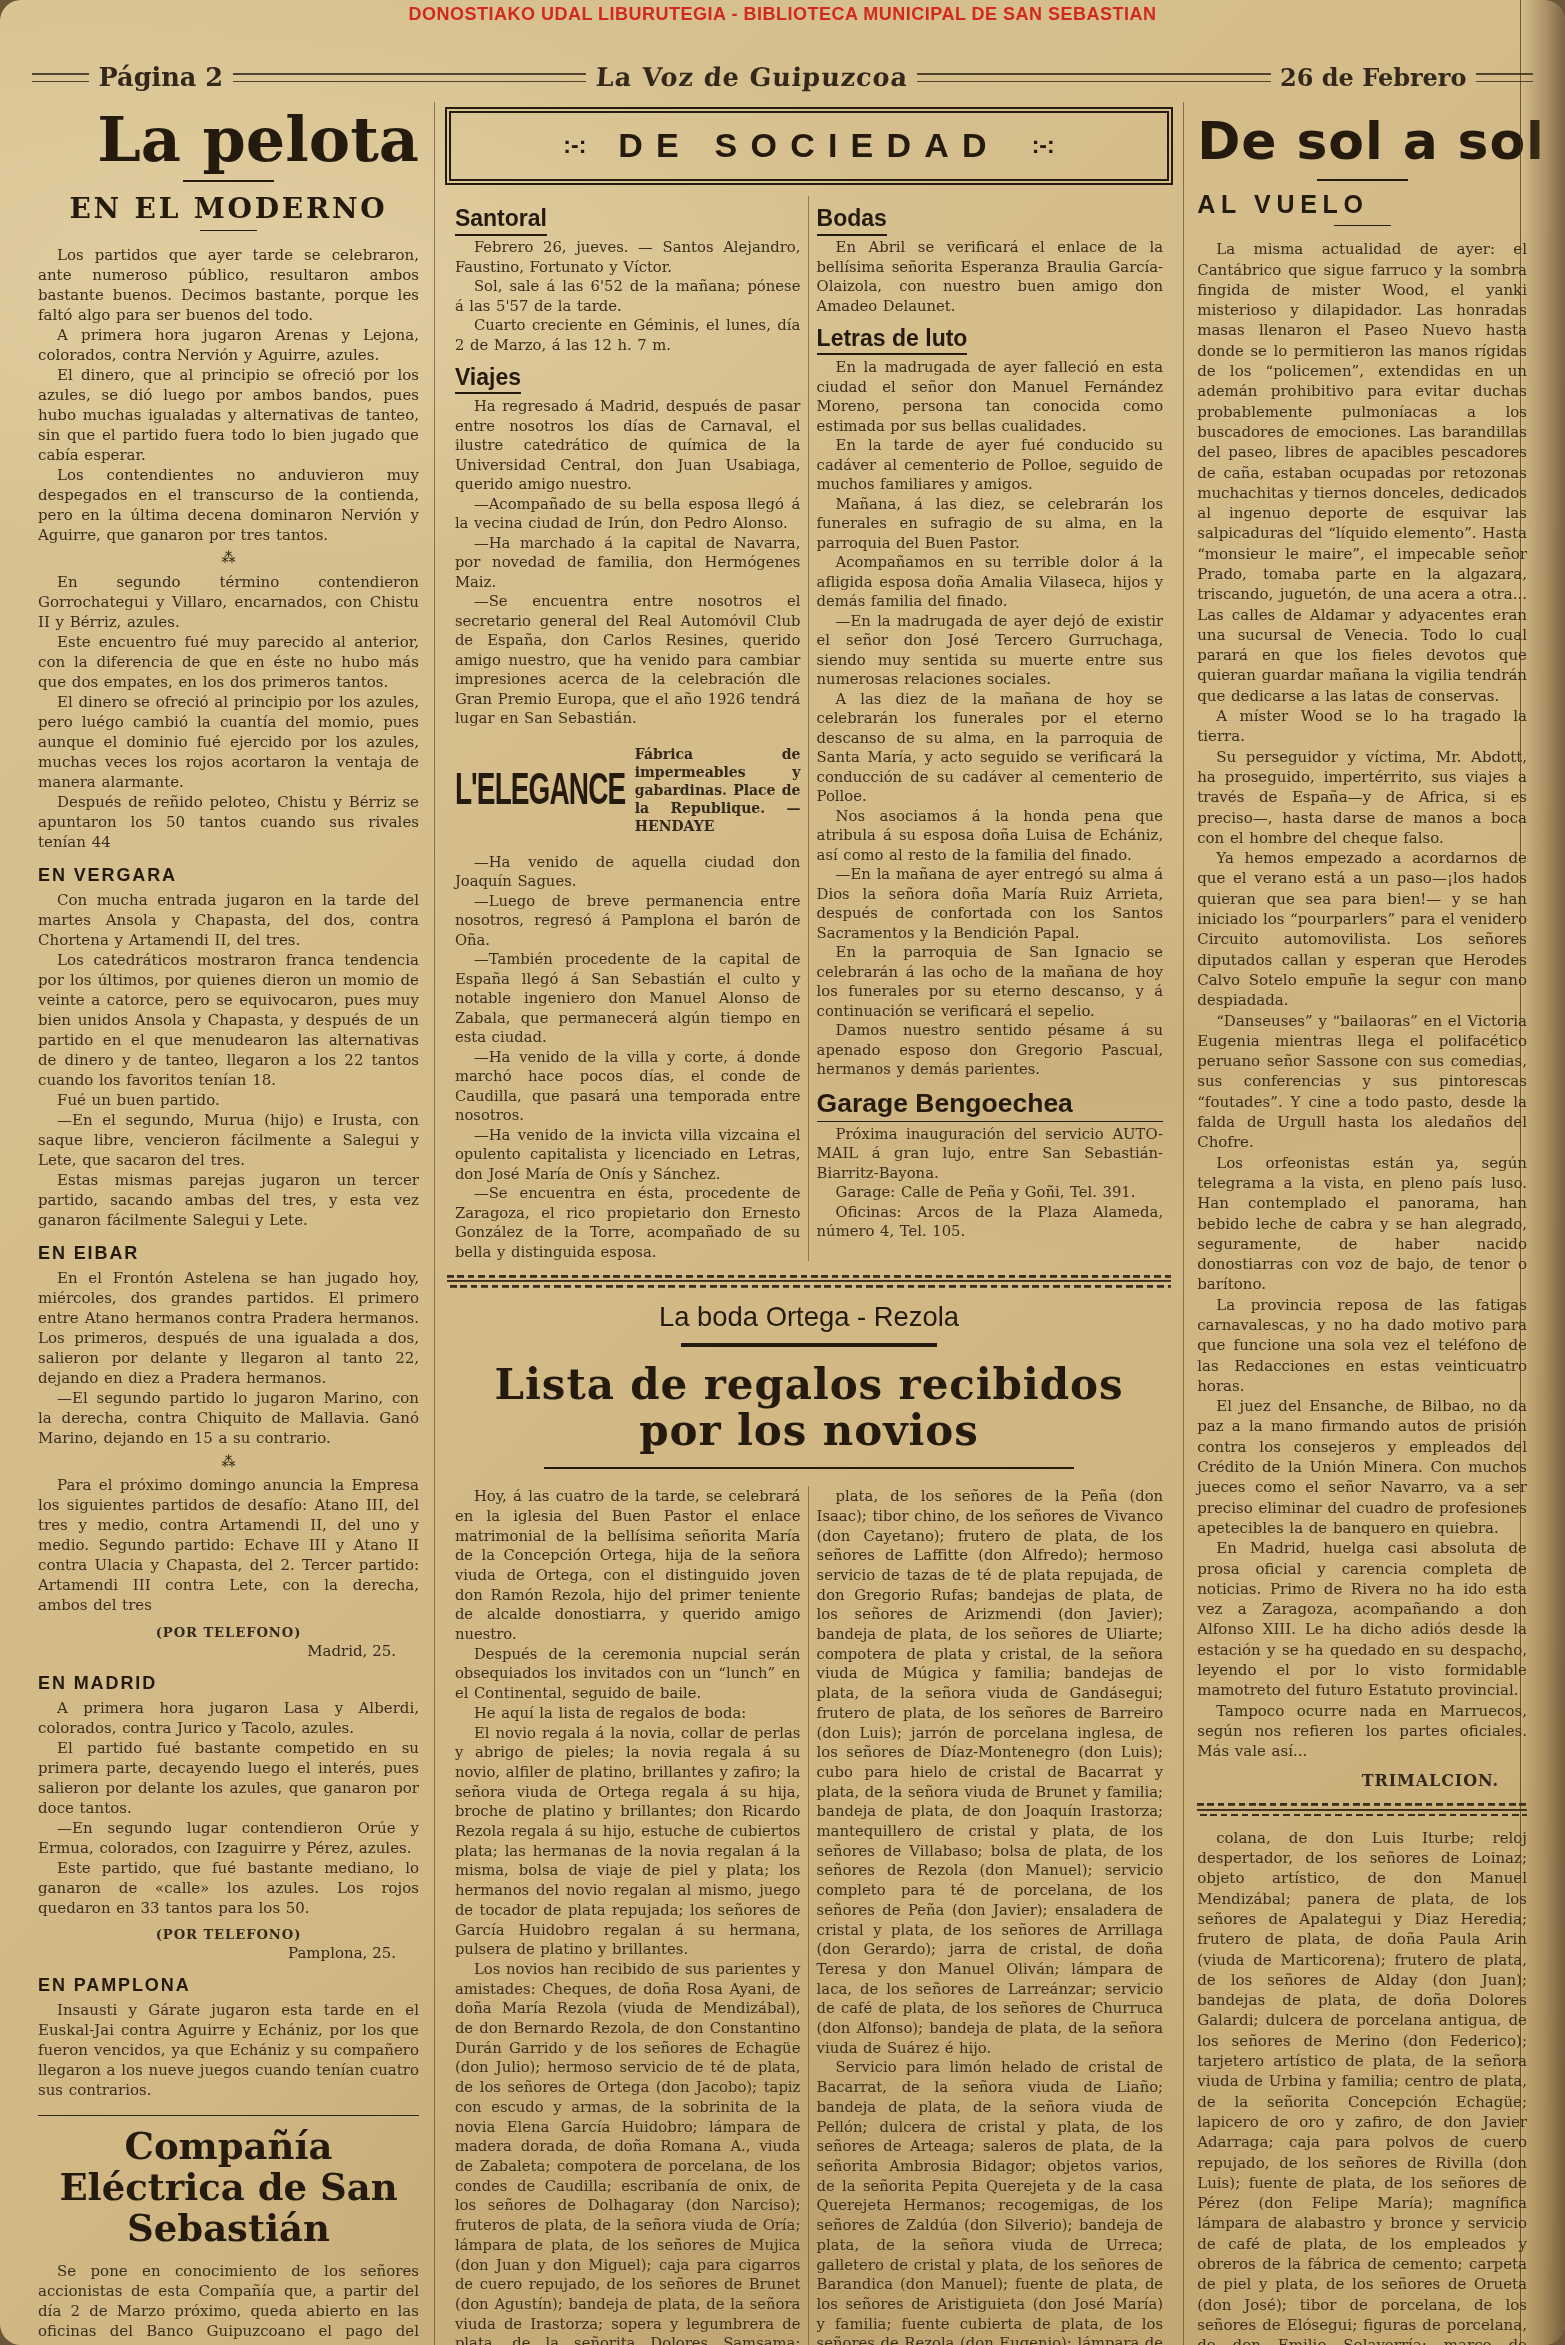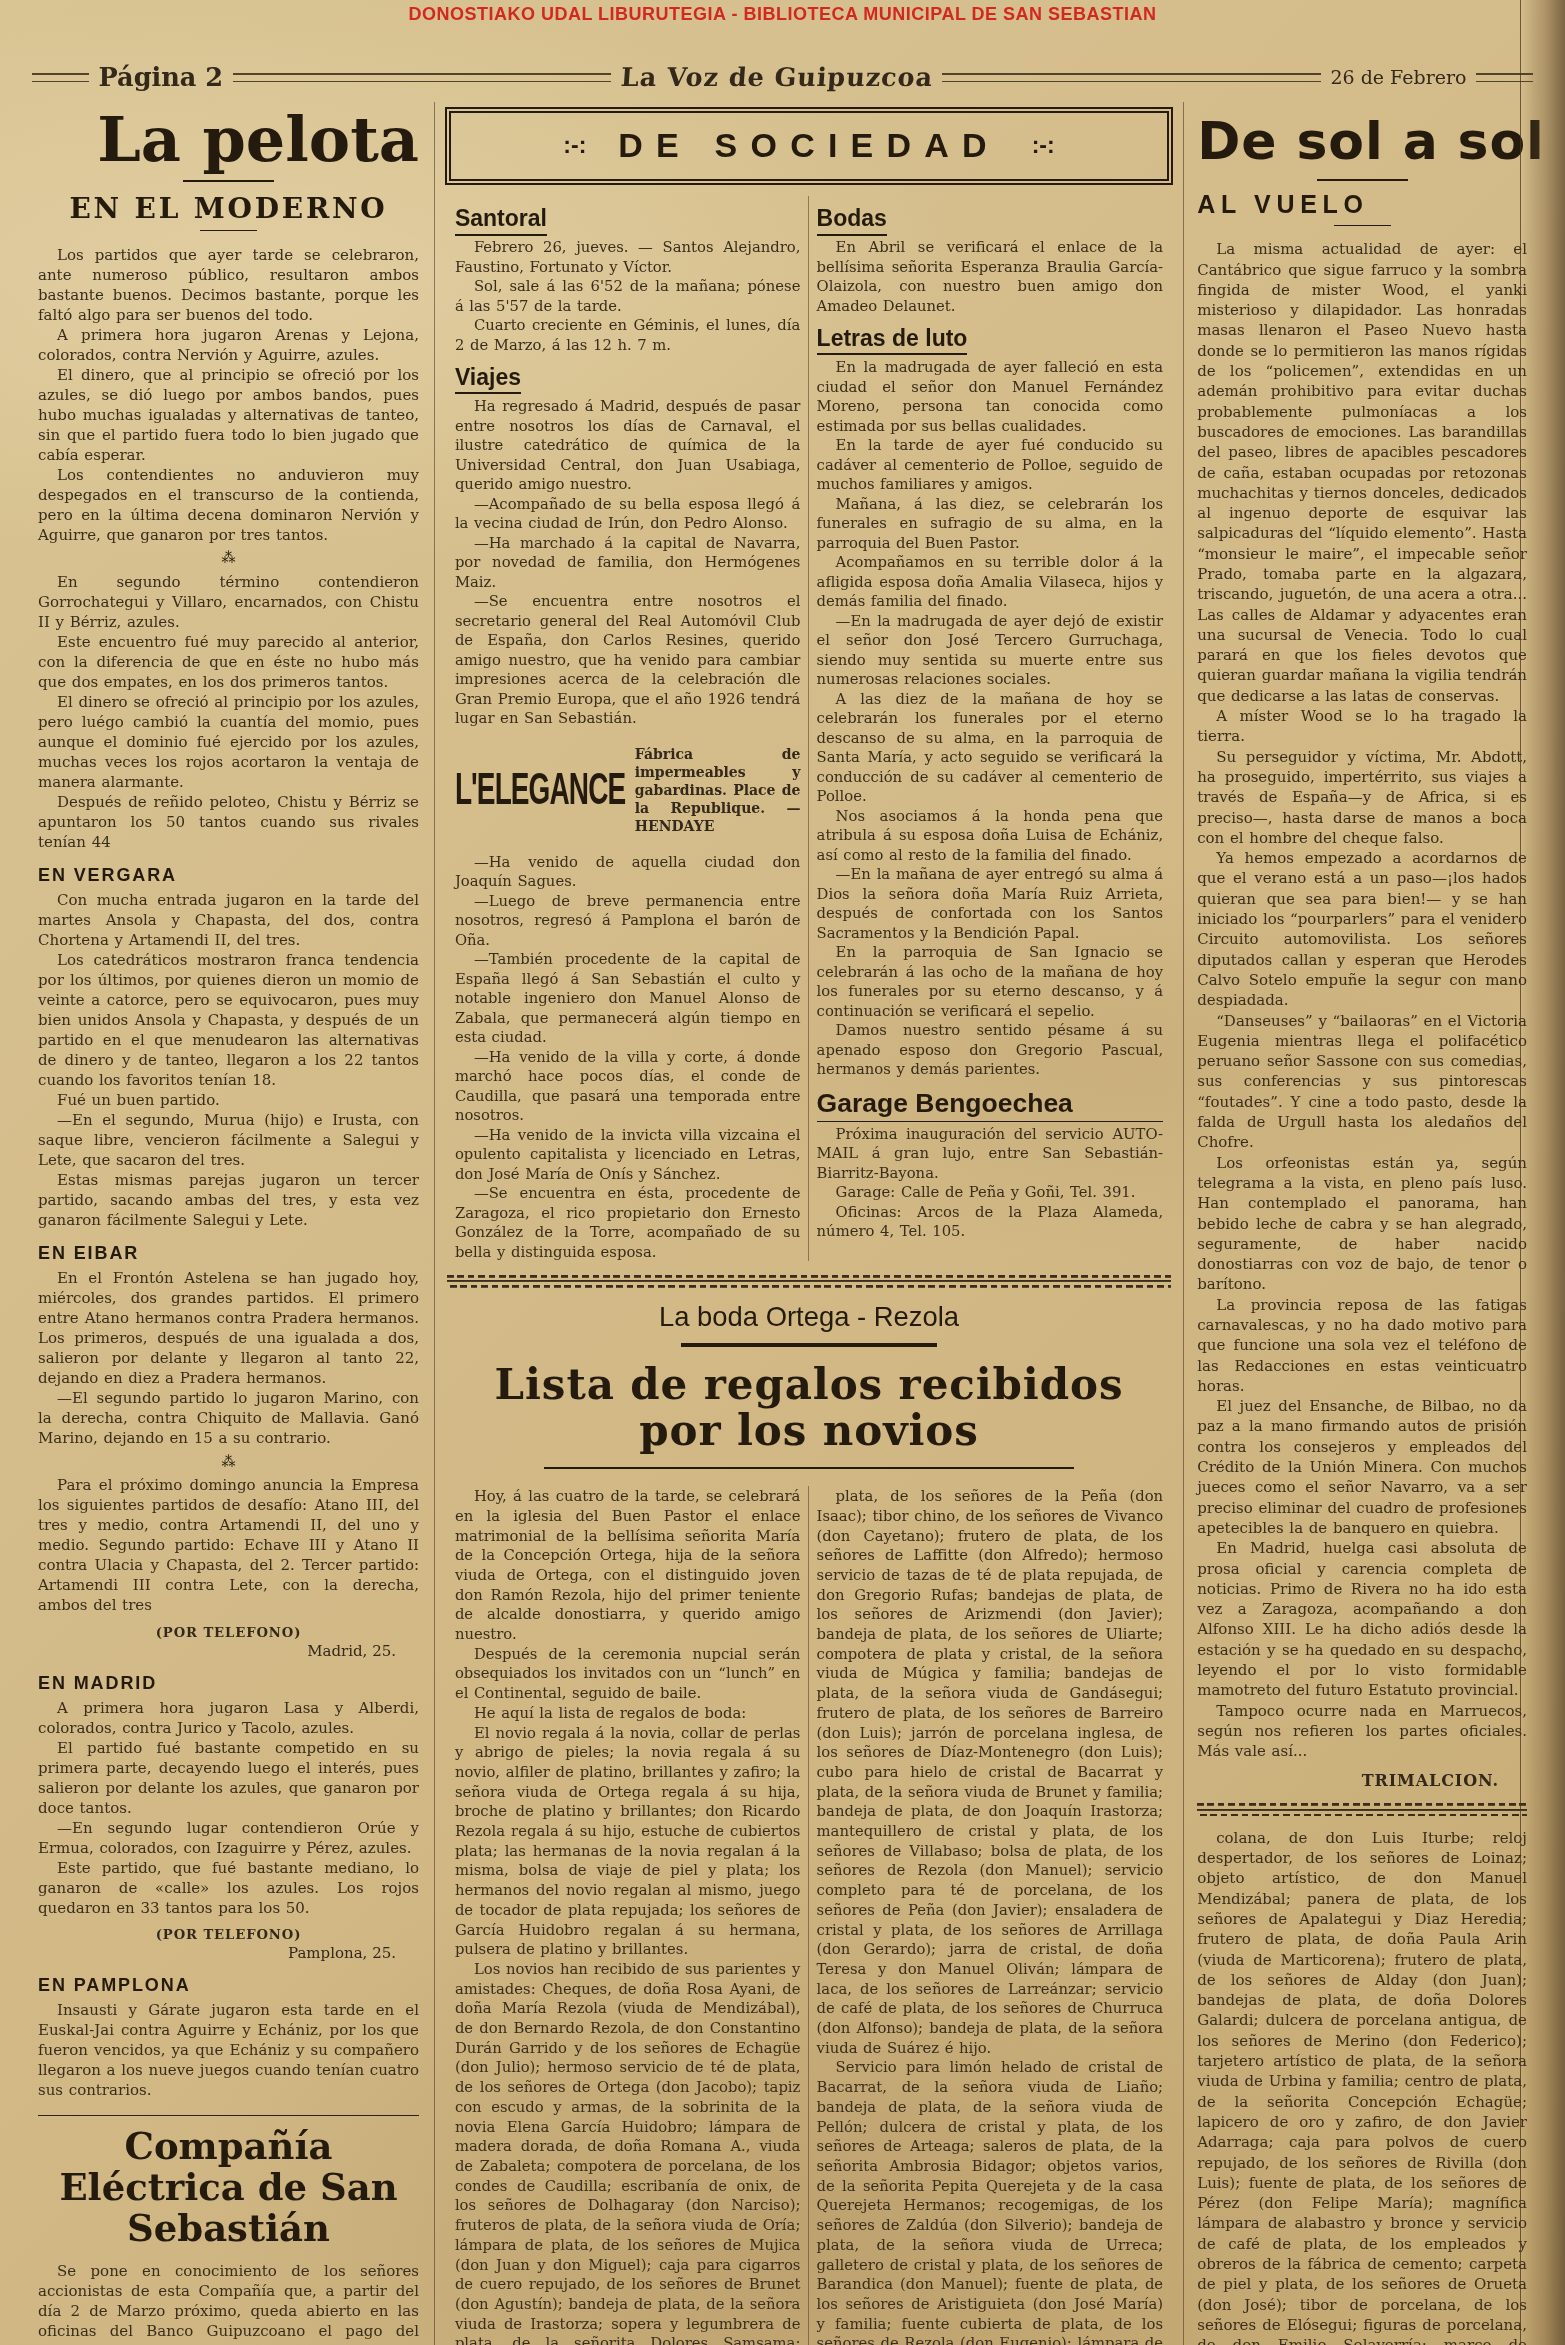--- a/index.html
+++ b/index.html
@@ -8,36 +8,37 @@
     width:1565px;height:2345px;
     margin:0 auto;
     overflow:hidden;
     color:#33281a;
     background:
       radial-gradient(1136px 473px at 18% 12%, rgba(255,244,210,.25), rgba(0,0,0,0) 60%),
       radial-gradient(662px 284px at 70% 45%, rgba(150,110,60,.12), rgba(0,0,0,0) 70%),
       radial-gradient(852px 568px at 50% 95%, rgba(120,88,45,.18), rgba(0,0,0,0) 70%),
       linear-gradient(135deg,#d9c494 0%, #d4bc8a 40%, #cdb37f 75%, #c4a872 100%);
     font-family:"DejaVu Serif", serif;
+    border-radius:21px;
   }
   .page-edge{position:absolute;right:0;top:0;width:44px;height:100%;
     background:linear-gradient(to right, rgba(120,90,50,0) 0%, rgba(110,82,48,.38) 55%, rgba(66,47,26,.62) 100%);
     border-left:0.9px solid rgba(80,58,30,.35);}
   .archive-banner{
     text-align:center;
     font-family:"Liberation Sans", sans-serif;
     font-weight:bold;font-size:18px;letter-spacing:0.5px;
     color:#d2281e;padding-top:3.8px;height:32px;}
   
   .masthead{display:flex;align-items:center;gap:9.5px;padding:26.5px 32px 5.7px 32px;}
   .mrule{flex:1;height:6.6px;border-top:2.8px solid #3a2d1b;border-bottom:1.9px solid #3a2d1b;opacity:.85;}
   .mrule.short{flex:0 0 57px;}
   .masthead .page-label{font-size:25.6px;font-weight:bold;white-space:nowrap;}
   .masthead .paper-title{font-size:25.6px;font-weight:bold;white-space:nowrap;transform:skewX(-4deg);letter-spacing:0.9px;}
-  .masthead .date-label{font-size:19px;font-weight:normal;white-space:nowrap;}
+  .masthead .date-label{font-size:24px;font-weight:bold;white-space:nowrap;}
   
   .content{display:grid;grid-template-columns:396px 750px 343px;padding:3.8px 34px 0 38px;}
   .col{min-width:0;}
   .col-left{padding-right:15px;}
   .col-middle{border-left:0.9px solid rgba(70,50,28,.55);border-right:0.9px solid rgba(70,50,28,.55);padding:0 12.3px;}
   .col-right{padding-left:13.2px;}
   p.para{margin:0;text-indent:19px;text-align:justify;font-size:15px;line-height:20px;
     word-spacing:0.9px;color:#392d1c;}
   .col-right p.para{font-size:15px;line-height:20.3px;}
   

